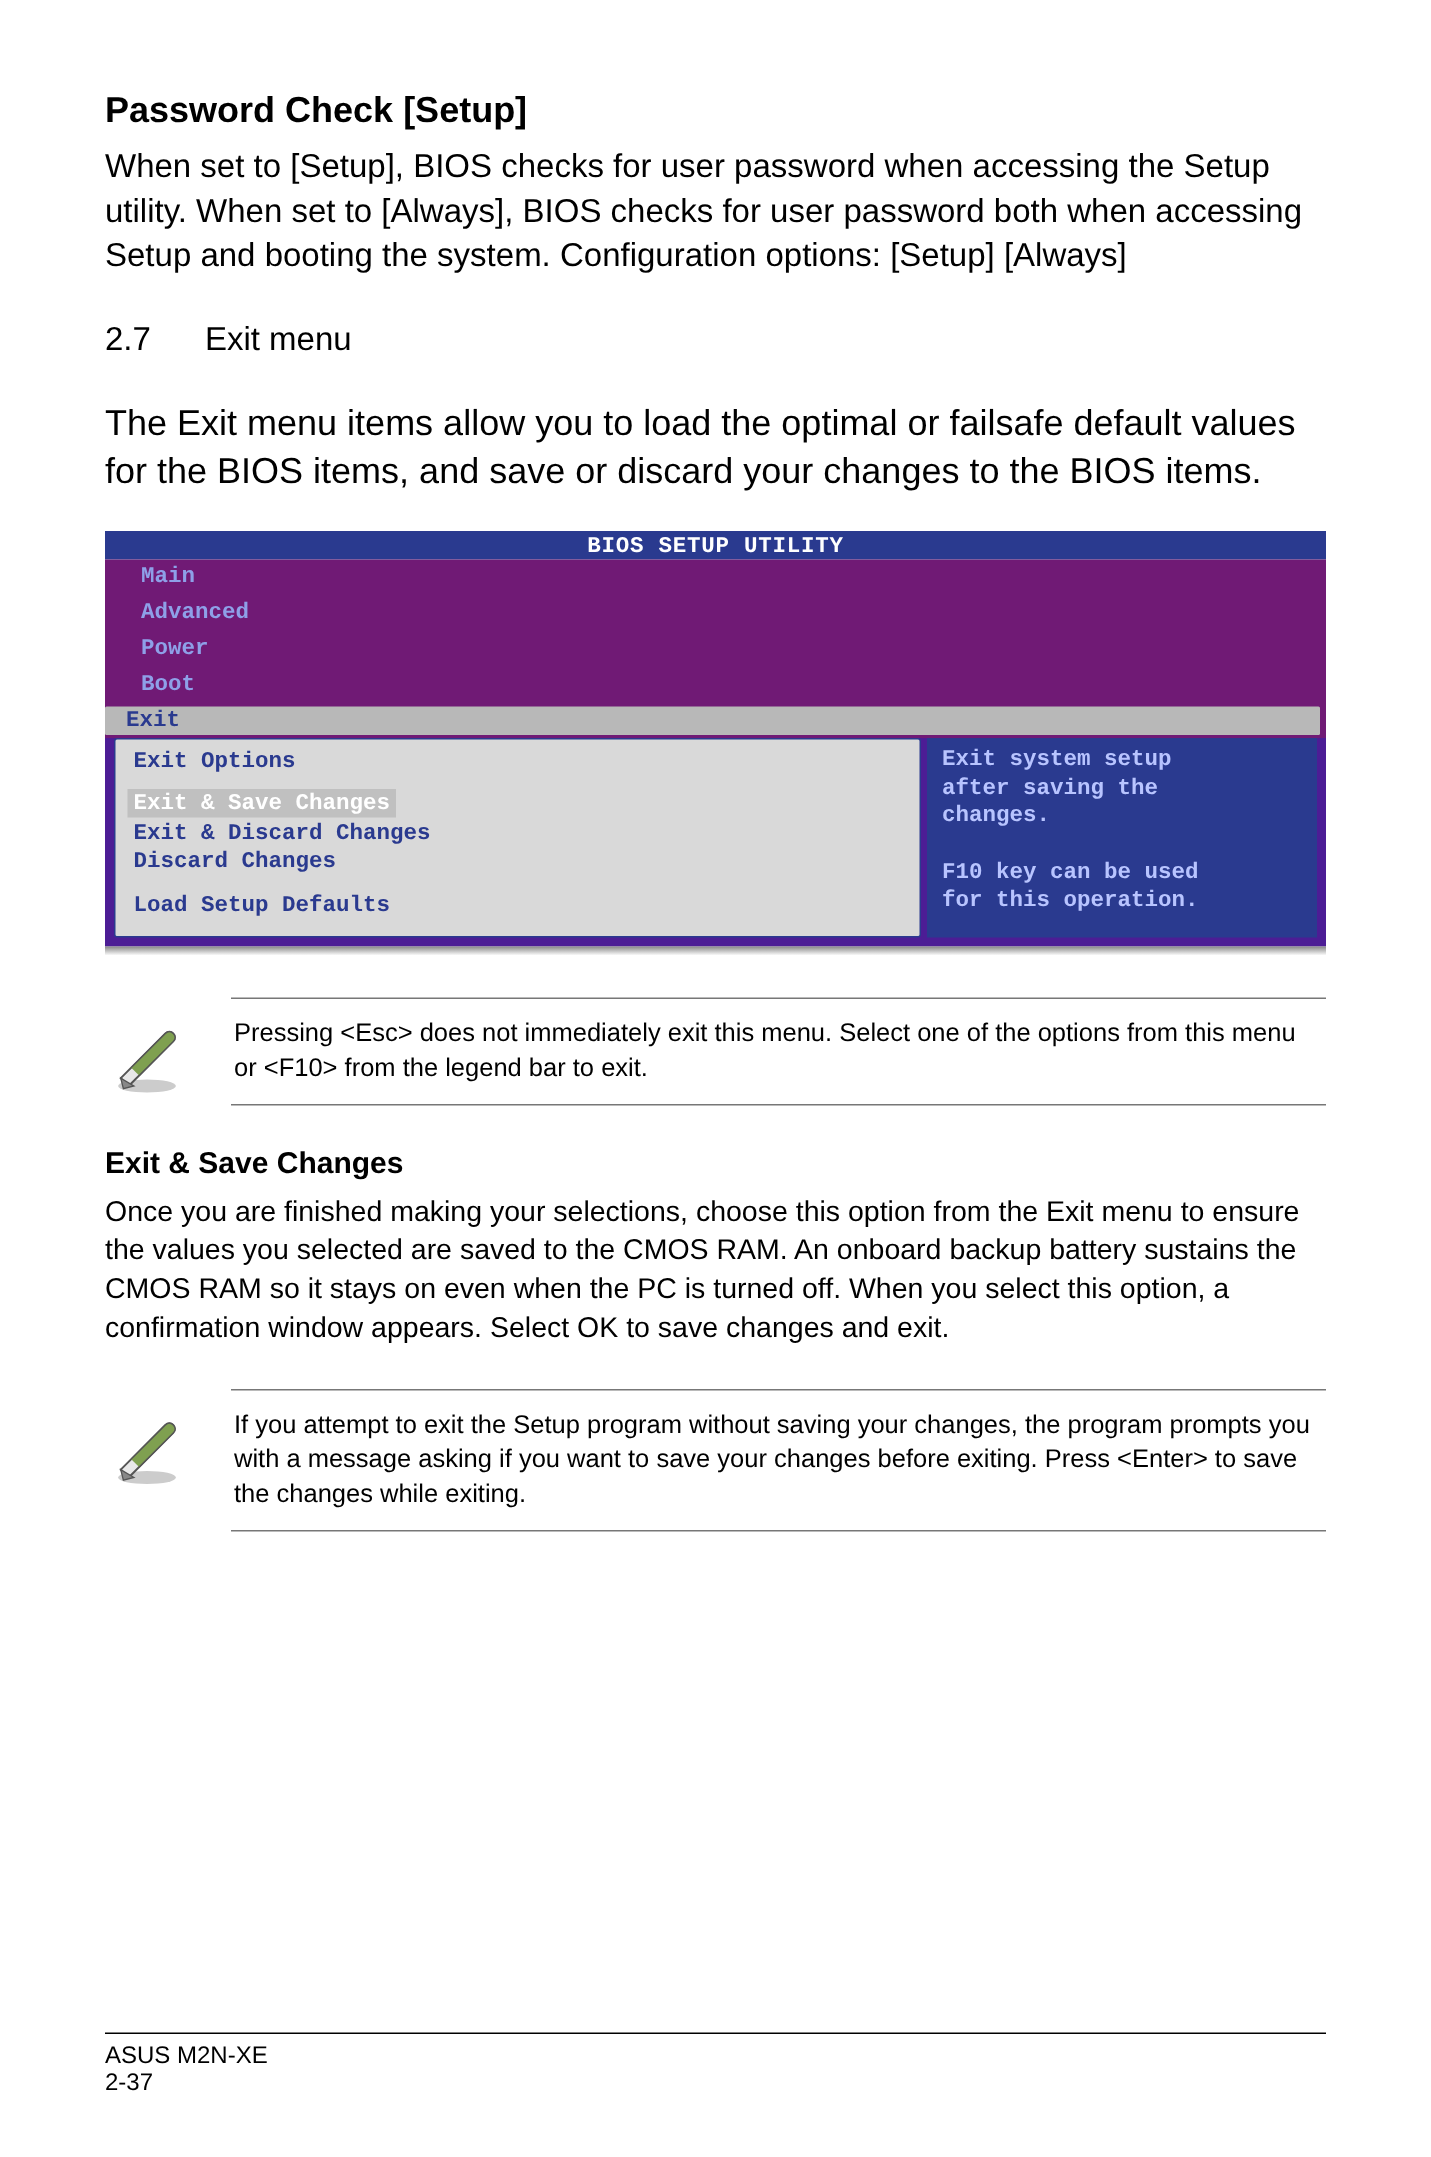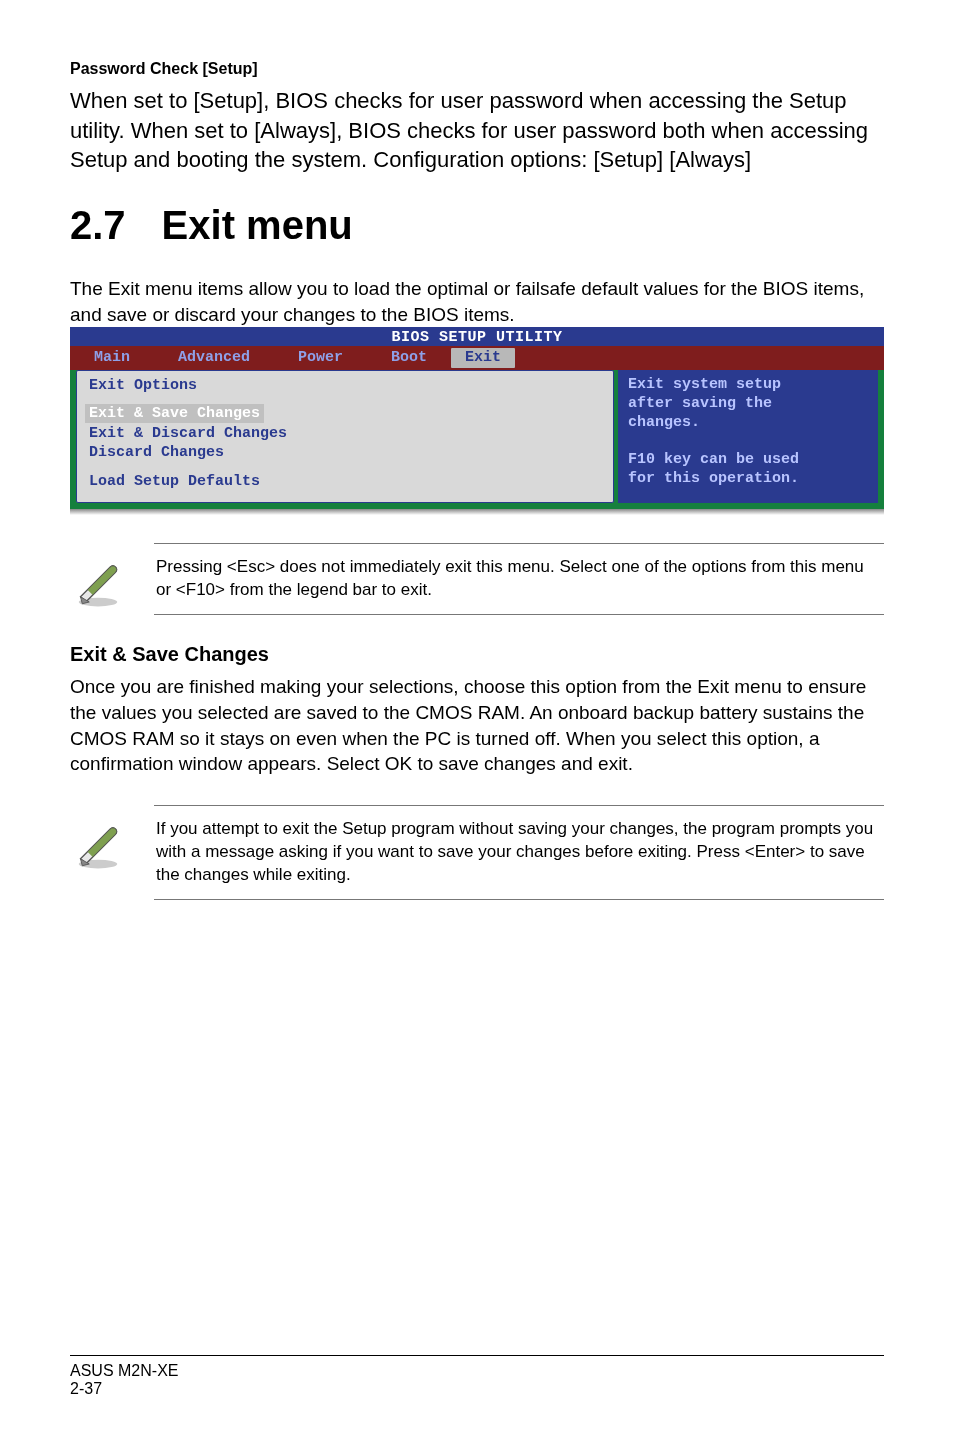--- a/index.html
+++ b/index.html
@@ -7,66 +7,67 @@
     font-family: Arial, Helvetica, sans-serif;
     background: #fff;
     width: 954px;
     height: 1438px;
     padding: 60px 70px 40px 70px;
     display: flex;
     flex-direction: column;
     color: #000;
   }
   .content-area { flex: 1 0 auto; }
-  h3.sub { font-size: 16px; font-weight: bold; margin-bottom: 8px; }
+  h3.sub { font-size: 24px; font-weight: bold; margin-bottom: 8px; }
   p.body { font-size: 22px; line-height: 1.35; margin-bottom: 28px; }
   h1.section {
     font-family: Verdana, Geneva, sans-serif;
-    font-size: 40px;
-    font-weight: bold;
+    font-size: 22px;
+    font-weight: normal;
     margin-top: 22px;
     margin-bottom: 28px;
   }
   h1.section .num { display: inline-block; margin-right: 36px; }
-  p.intro { font-size: 19px; line-height: 1.35; }
+  p.intro { font-size: 24px; line-height: 1.35; margin-bottom: 22px; }
 
   
   .bios-wrap { margin-bottom: 28px; }
   .bios {
     width: 100%;
     font-family: "Courier New", monospace;
     font-weight: bold;
     font-size: 15px;
   }
   .bios-title {
     background: #2a3a8f;
     color: #fff;
     text-align: center;
     padding: 2px 0 0 0;
     font-size: 15px;
     letter-spacing: 0.5px;
   }
   .bios-tabs {
-    background: #7f1d1d;
+    background: #701a75;
     color: #8ea0e8;
     display: flex;
+    flex-direction: column;
   }
   .bios-tabs .tab {
     padding: 3px 24px 4px 24px;
   }
   .bios-tabs .tab.active-tab {
     background: #b8b8b8;
     color: #2a3a8f;
     border-radius: 1px;
     padding: 1px 14px 1px 14px;
     margin: 2px 4px 2px 0;
   }
   .bios-body {
     display: flex;
-    background: #15803d;
+    background: #4c1d95;
     border-top: none;
   }
   .bios-left {
     flex: 1;
     background: #d9d9d9;
     margin: 0 4px 6px 6px;
     border: 1px solid #2a3a8f;
     border-radius: 2px;
     padding: 6px 12px 10px 12px;
     color: #2a3a8f;

